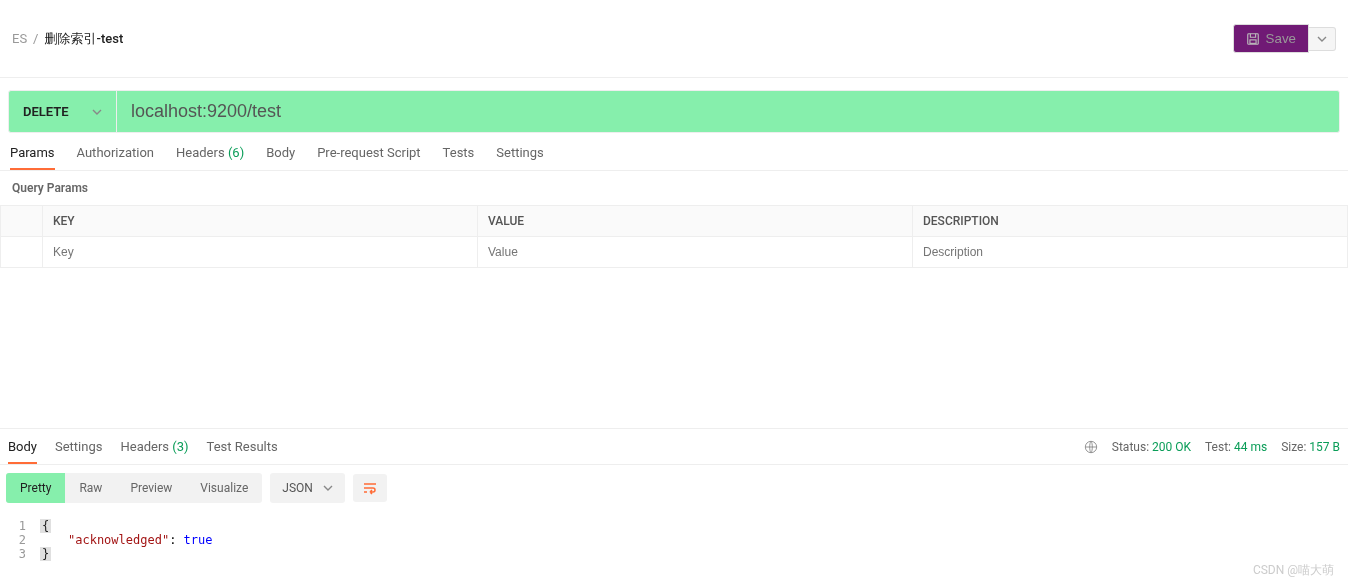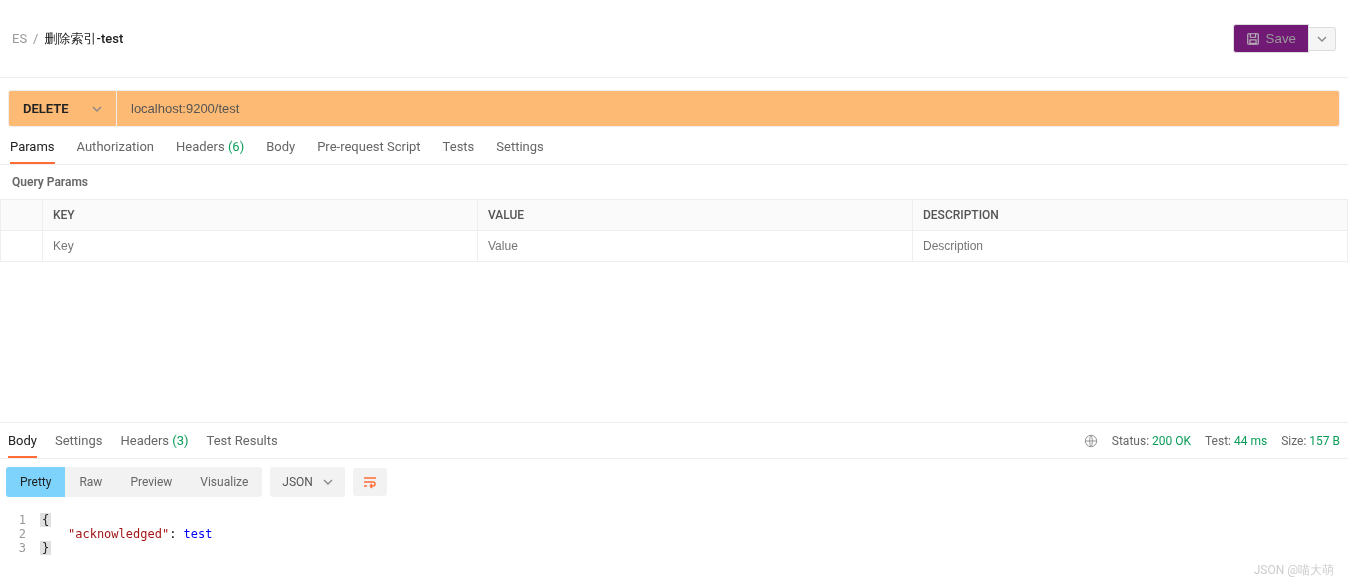--- a/index.html
+++ b/index.html
@@ -7,24 +7,24 @@
     
     .header { display: flex; align-items: center; justify-content: space-between; padding: 24px 12px; border-bottom: 1px solid #eee; }
     .breadcrumb { display: flex; align-items: center; gap: 6px; font-size: 13px; }
     .breadcrumb .wksp { color: #999; }
     .breadcrumb .sep { color: #999; }
     .breadcrumb .title { color: #212121; font-weight: 500; }
     .header-actions { display: flex; align-items: center; gap: 0; }
     .save-btn { display: flex; align-items: center; gap: 6px; padding: 6px 12px; border: 1px solid #ddd; border-radius: 3px 0 0 3px; color: #999; background: #701a75; cursor: pointer; }
     .save-dd { padding: 6px 8px; border: 1px solid #ddd; border-left: none; border-radius: 0 3px 3px 0; background: #f5f5f5; cursor: pointer; display:flex; align-items:center; }
     
-    .request-bar { display: flex; margin: 12px 8px 0 8px; background: #fdba74; border: 1px solid #eee; border-radius: 3px; }
+    .request-bar { display: flex; margin: 12px 8px 0 8px; background: #86efac; border: 1px solid #eee; border-radius: 3px; }
     .method-select { display: flex; align-items: center; gap: 18px; padding: 10px 14px; border-right: 1px solid #eee; cursor: pointer; min-width: 108px; justify-content: space-between; }
     .method-select span:first-child { font-weight: 600; color: #212121; }
-    .url-input { flex: 1; padding: 10px 14px; border: none; background: transparent; font-size: 13px; color: #555; outline: none; }
+    .url-input { flex: 1; padding: 10px 14px; border: none; background: transparent; font-size: 18px; color: #555; outline: none; }
     
     .tabs { display: flex; gap: 22px; padding: 12px 24px 0 10px; border-bottom: 1px solid #eee; }
     .tab { padding: 0 0 8px 0; cursor: pointer; color: #666; font-size: 13px; border-bottom: 2px solid transparent; }
     .tab.active { color: #212121; border-bottom-color: #ff6c37; }
     .tab .count { color: #0a9d58; }
     
     .section-title { padding: 10px 12px; color: #666; font-size: 12px; font-weight: 600; }
     
     .params-table { width: 100%; border-collapse: collapse; }
     .params-table th, .params-table td { border: 1px solid #eee; padding: 8px 10px; text-align: left; font-weight: 400; color: #666; font-size: 12px; }
@@ -37,21 +37,21 @@
     .resp-tab { padding: 0 0 8px 0; cursor: pointer; color: #666; font-size: 13px; border-bottom: 2px solid transparent; }
     .resp-tab.active { color: #212121; border-bottom-color: #ff6c37; }
     .resp-tab .count { color: #0a9d58; }
     .resp-meta { display: flex; align-items: center; gap: 14px; padding-right: 8px; font-size: 12px; color: #666; }
     .resp-meta .val { color: #0a9d58; }
     .globe-icon { width: 14px; height: 14px; }
     
     .resp-toolbar { display: flex; align-items: center; gap: 8px; padding: 8px 6px; border-top: 1px solid #eee; }
     .view-group { display: flex; background: #f2f2f2; border-radius: 3px; overflow: hidden; }
     .view-btn { padding: 8px 14px; cursor: pointer; color: #666; font-size: 12px; }
-    .view-btn.active { background: #7dd3fc; color: #212121; }
+    .view-btn.active { background: #86efac; color: #212121; }
     .format-select { display: flex; align-items: center; gap: 10px; padding: 8px 12px; border-radius: 3px; background: #f2f2f2; cursor: pointer; font-size: 12px; color: #555; justify-content: space-between; }
     .wrap-btn { padding: 7px 9px; background: #f2f2f2; border-radius: 3px; cursor: pointer; display:flex; align-items:center; }
     
     .code-view { font-family: Menlo, Consolas, monospace; font-size: 12px; padding: 8px 0; }
     .code-line { display: flex; }
     .line-num { width: 40px; text-align: right; padding-right: 14px; color: #999; user-select: none; }
     .line-content { flex: 1; white-space: pre; }
     .brace { background: #e0e0e0; padding: 0 2px; }
     .key { color: #a31515; }
     .punct { color: #000; }
@@ -194,21 +194,21 @@
   </div>
 </div>
 
 <div class="code-view">
   <div class="code-line">
     <span class="line-num">1</span>
     <span class="line-content"><span class="brace">{</span></span>
   </div>
   <div class="code-line">
     <span class="line-num">2</span>
-    <span class="line-content"><span class="indent"></span><span class="key">"acknowledged"</span><span class="punct">: </span><span class="bool">test</span></span>
+    <span class="line-content"><span class="indent"></span><span class="key">"acknowledged"</span><span class="punct">: </span><span class="bool">true</span></span>
   </div>
   <div class="code-line">
     <span class="line-num">3</span>
     <span class="line-content"><span class="brace">}</span></span>
   </div>
 </div>
 
-<div class="watermark">JSON @喵大萌</div>
+<div class="watermark">CSDN @喵大萌</div>
 
 </body></html>

